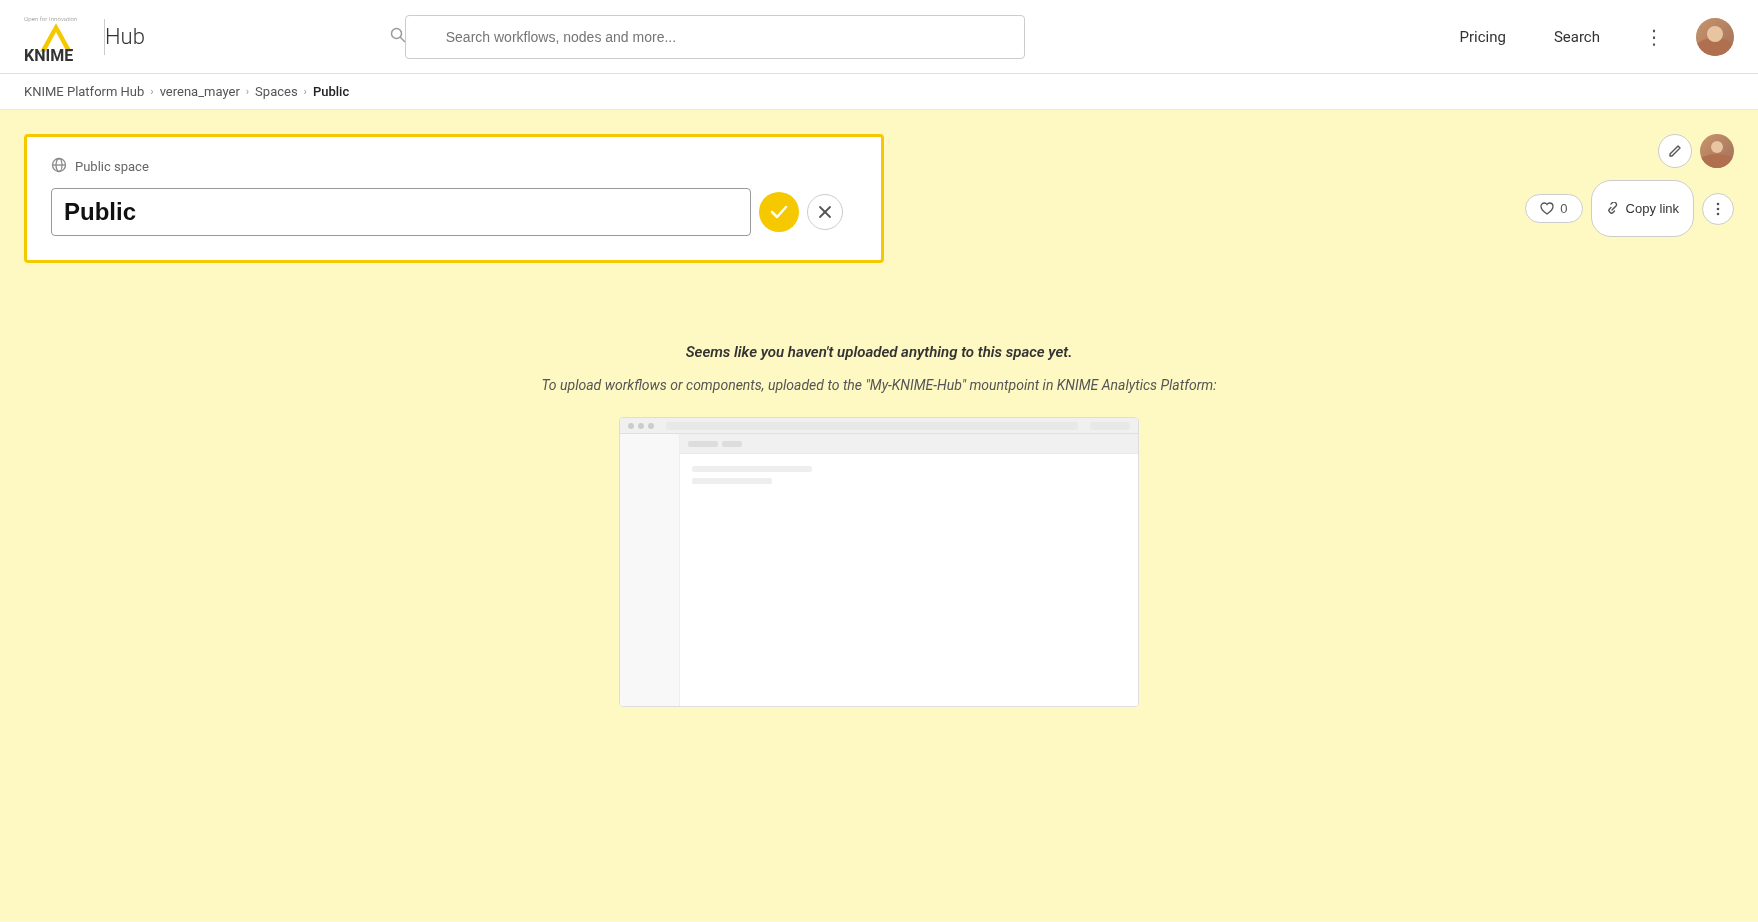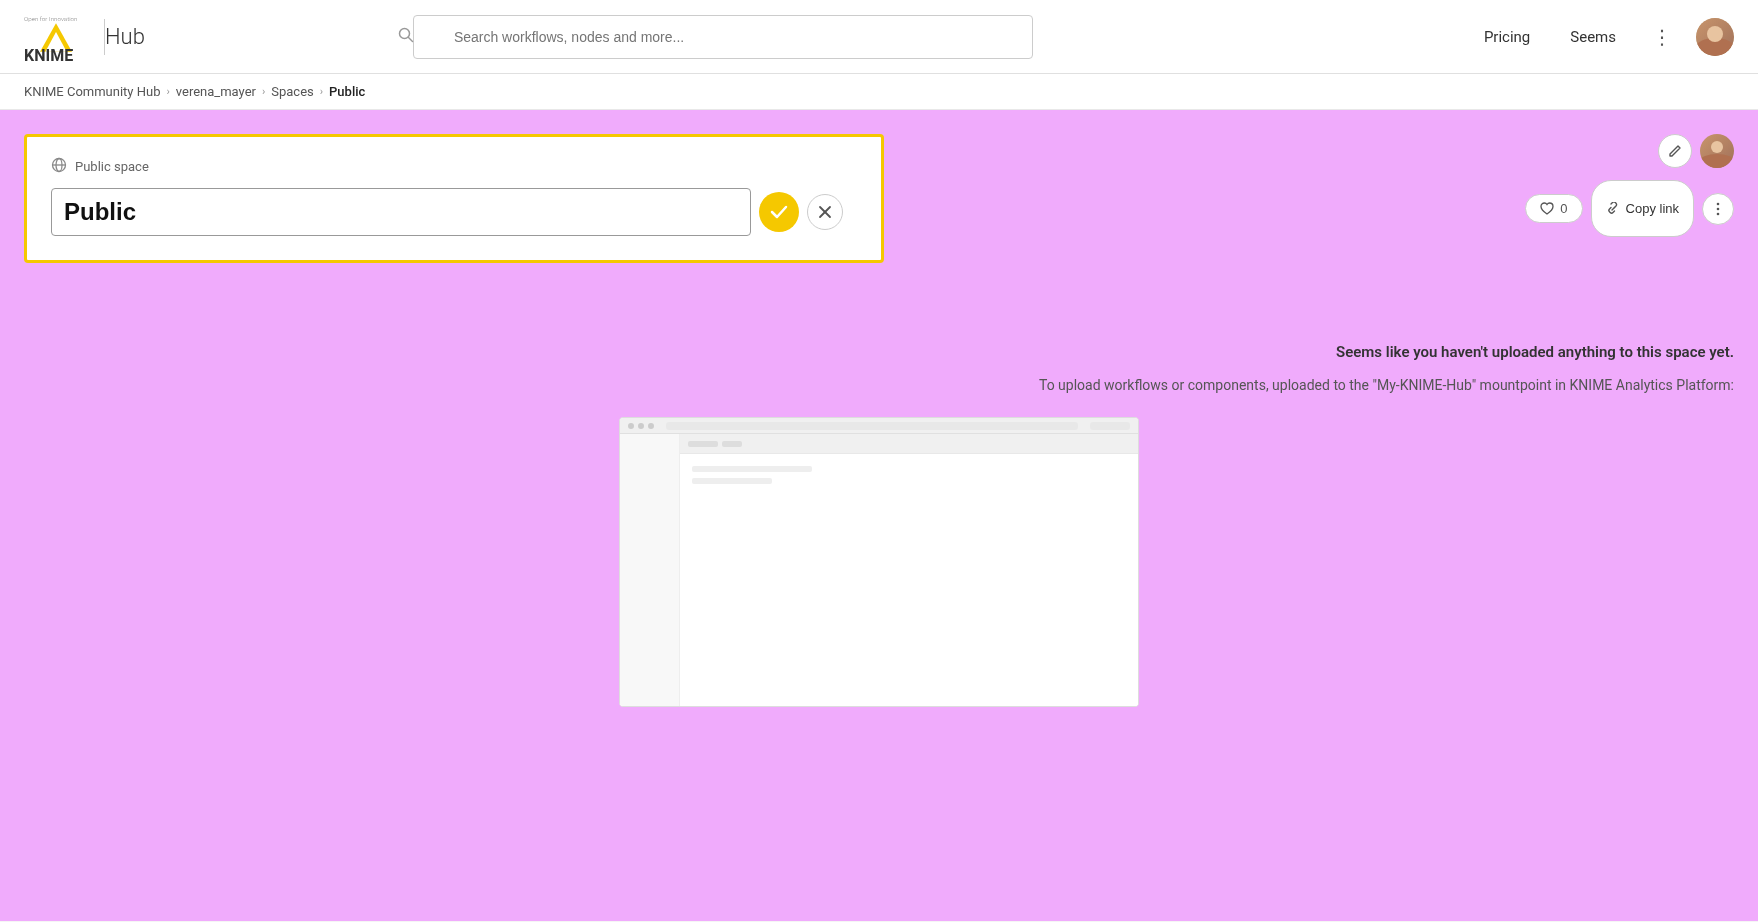--- a/index.html
+++ b/index.html
@@ -56,21 +56,21 @@
     .search-icon-wrap {
       position: absolute;
       left: 12px;
       top: 50%;
       transform: translateY(-50%);
       color: #999;
     }
     .header-nav {
       display: flex;
       align-items: center;
-      gap: 16px;
+      gap: 24px;
       margin-left: auto;
     }
     .nav-link {
       font-size: 15px;
       color: #333;
       padding: 8px 12px;
       cursor: pointer;
       text-decoration: none;
     }
     .nav-more {
@@ -134,21 +134,21 @@
     .breadcrumb a {
       color: #555;
       text-decoration: none;
       cursor: pointer;
     }
     .breadcrumb-sep { color: #999; font-size: 11px; }
     .breadcrumb-current { color: #222; font-weight: 500; }
 
     
     .main-content {
-      background: #f0abfc;
+      background: #fef9c3;
       min-height: calc(922px - 74px - 37px);
       padding: 24px;
       position: relative;
     }
 
     
     .space-card {
       background: #fff;
       border: 3px solid #f5c800;
       border-radius: 4px;
@@ -304,21 +304,22 @@
       display: flex;
       align-items: center;
       justify-content: center;
       color: #555;
       font-size: 16px;
     }
 
     
     .empty-state {
       margin-top: 80px;
-      text-align: right;
+      text-align: center;
+      font-style: italic;
     }
     .empty-title {
       font-size: 15px;
       font-weight: 600;
       color: #333;
       margin-bottom: 16px;
     }
     .empty-description {
       font-size: 14px;
       color: #555;
@@ -394,30 +395,30 @@
       <svg width="16" height="16" viewBox="0 0 16 16" fill="none" xmlns="http://www.w3.org/2000/svg">
         <circle cx="6.5" cy="6.5" r="5" stroke="#999" stroke-width="1.5"></circle>
         <line x1="10.5" y1="10.5" x2="14.5" y2="14.5" stroke="#999" stroke-width="1.5" stroke-linecap="round"></line>
       </svg>
     </span>
     <input type="text" placeholder="Search workflows, nodes and more..." style="">
   </div>
 
   <nav class="header-nav">
     <a class="nav-link">Pricing</a>
-    <a class="nav-link">Seems</a>
+    <a class="nav-link">Search</a>
     <span class="nav-more">⋮</span>
     <div class="avatar">
       <div class="avatar-img"></div>
     </div>
   </nav>
 </header>
 
 <nav class="breadcrumb">
-  <a>KNIME Community Hub</a>
+  <a>KNIME Platform Hub</a>
   <span class="breadcrumb-sep">›</span>
   <a>verena_mayer</a>
   <span class="breadcrumb-sep">›</span>
   <a>Spaces</a>
   <span class="breadcrumb-sep">›</span>
   <span class="breadcrumb-current">Public</span>
 </nav>
 
 <main class="main-content">
 

